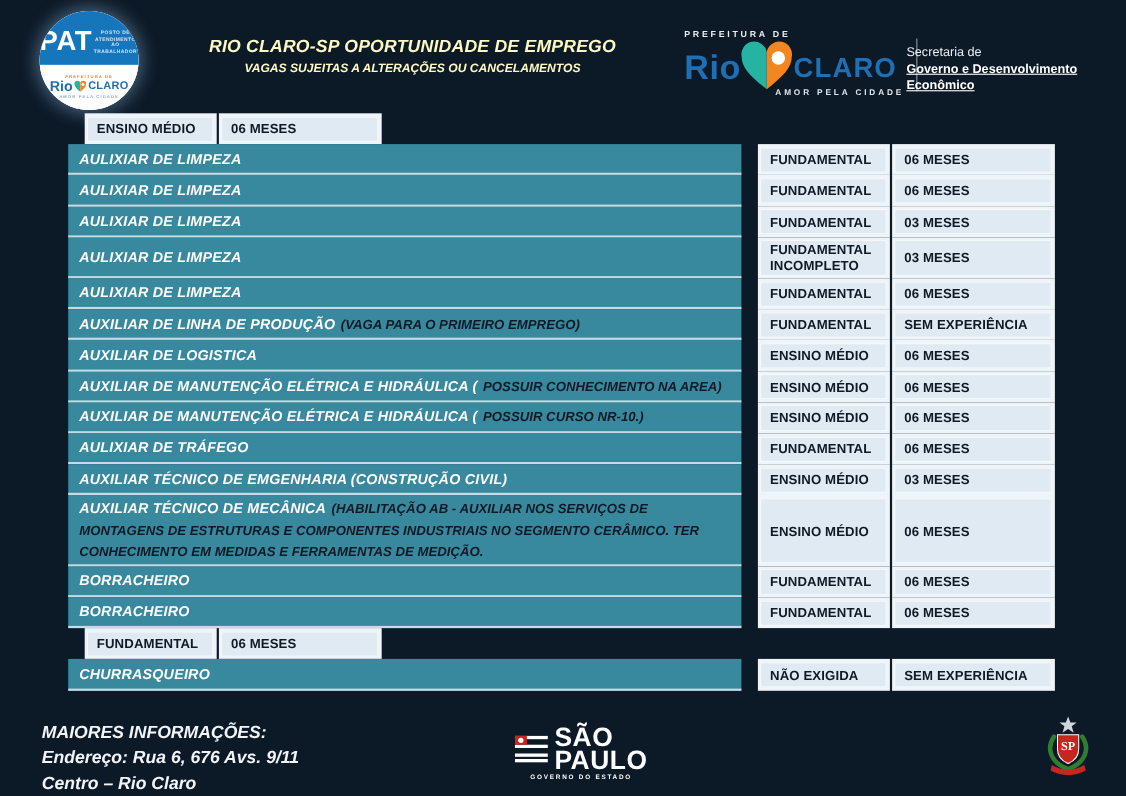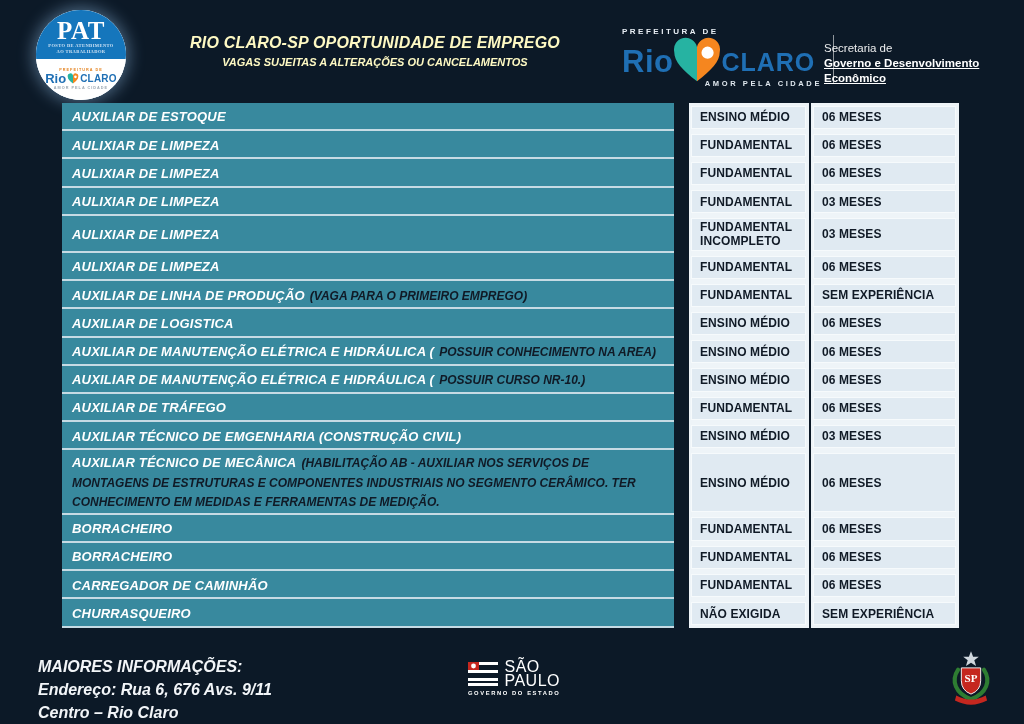--- a/index.html
+++ b/index.html
@@ -22,21 +22,21 @@
   html,body{width:1024px;height:724px;}
   body{
     position:relative;overflow:hidden;
     background:var(--background);
     font-family:"Liberation Sans", sans-serif;
     -webkit-font-smoothing:antialiased;
   }
   
   .pat-logo{position:absolute;left:36px;top:10px;width:90px;height:90px;border-radius:50%;
     overflow:hidden;box-shadow:0 0 16px 3px rgba(150,195,235,.45), inset 0 0 0 2px #d6e6f2;background:#fff;}
-  .pat-top{height:54%;background:var(--pat-blue);display:flex;flex-direction:column;align-items:center;justify-content:center;padding-top:6px;font-family:Liberation Serif, serif;}
+  .pat-top{height:54%;background:var(--pat-blue);display:flex;flex-direction:row;align-items:center;justify-content:center;padding-top:6px;}
   .pat-title{color:#fff;font-weight:700;font-size:25px;line-height:.85;letter-spacing:.5px;}
   .pat-sub{color:#cfe3f5;font-size:4.5px;font-weight:700;letter-spacing:.4px;line-height:1.25;text-align:center;margin-top:2px;}
   .pat-bottom{height:46%;background:#fff;display:flex;flex-direction:column;align-items:center;justify-content:center;}
   .pat-org-prefix{font-size:3.8px;color:#e4821e;font-weight:700;letter-spacing:1px;}
   .pat-org{display:flex;align-items:center;line-height:1;}
   .pat-org-left{color:var(--brand-blue);font-weight:700;font-size:13px;}
   .pat-org-right{color:var(--brand-blue);font-weight:700;font-size:10px;letter-spacing:.2px;}
   .pat-org-tagline{font-size:3.8px;color:#9aa7b2;font-weight:700;letter-spacing:1px;margin-top:1px;}
   .mini-pin{margin:0 1px;}
 
@@ -71,21 +71,21 @@
   .dur-cell{width:148px;margin-left:2px;}
   .cell-inner{flex:1;display:flex;align-items:center;background:var(--cell-light);
     border:1px solid var(--cell-light-border);padding:1px 8px;
     color:var(--dark-text);font-weight:700;font-size:12px;line-height:1.18;letter-spacing:.1px;}
 
   
   .footer-info{position:absolute;left:38px;top:655px;color:#f2f5f8;font-style:italic;font-weight:700;
     font-size:16px;line-height:1.45;}
   .sp-logo{position:absolute;left:468px;top:660px;display:flex;flex-direction:column;align-items:center;color:#fff;}
   .sp-top{display:flex;align-items:center;gap:4px;}
-  .sp-name{font-weight:400;font-size:16px;line-height:.88;letter-spacing:.5px;}
+  .sp-name{font-weight:700;font-size:24px;line-height:.88;letter-spacing:.5px;}
   .sp-caption{font-size:5.8px;font-weight:700;letter-spacing:1.6px;margin-top:2px;}
   .sp-seal{position:absolute;left:948px;top:651px;}
 </style>
 </head>
 <body>
 
 <div class="pat-logo">
   <div class="pat-top">
     <div class="pat-title">PAT</div>
     <div class="pat-sub">
@@ -130,25 +130,20 @@
 <div class="header-divider"></div>
 
 <div class="secretaria">
   <div class="l1">Secretaria de</div>
   <div class="l2">Governo e Desenvolvimento</div>
   <div class="l3">Econômico</div>
 </div>
 
 <div class="jobs-table">
   <div class="row">
-    <div class="cell job-cell">
-      <div class="job-text">
-        <span class="job-title">AUXILIAR DE ESTOQUE</span><span class="job-note"></span>
-      </div>
-    </div>
     <div class="cell light-cell edu-cell">
       <div class="cell-inner">ENSINO MÉDIO</div>
     </div>
     <div class="cell light-cell dur-cell">
       <div class="cell-inner">06 MESES</div>
     </div>
   </div>
 
   <div class="row">
     <div class="cell job-cell">
@@ -272,21 +267,21 @@
       <div class="cell-inner">ENSINO MÉDIO</div>
     </div>
     <div class="cell light-cell dur-cell">
       <div class="cell-inner">06 MESES</div>
     </div>
   </div>
 
   <div class="row">
     <div class="cell job-cell">
       <div class="job-text">
-        <span class="job-title">AUXILIAR DE TRÁFEGO</span><span class="job-note"></span>
+        <span class="job-title">AULIXIAR DE TRÁFEGO</span><span class="job-note"></span>
       </div>
     </div>
     <div class="cell light-cell edu-cell">
       <div class="cell-inner">FUNDAMENTAL</div>
     </div>
     <div class="cell light-cell dur-cell">
       <div class="cell-inner">06 MESES</div>
     </div>
   </div>
 
@@ -340,25 +335,20 @@
     </div>
     <div class="cell light-cell edu-cell">
       <div class="cell-inner">FUNDAMENTAL</div>
     </div>
     <div class="cell light-cell dur-cell">
       <div class="cell-inner">06 MESES</div>
     </div>
   </div>
 
   <div class="row">
-    <div class="cell job-cell">
-      <div class="job-text">
-        <span class="job-title">CARREGADOR DE CAMINHÃO</span><span class="job-note"></span>
-      </div>
-    </div>
     <div class="cell light-cell edu-cell">
       <div class="cell-inner">FUNDAMENTAL</div>
     </div>
     <div class="cell light-cell dur-cell">
       <div class="cell-inner">06 MESES</div>
     </div>
   </div>
 
   <div class="row">
     <div class="cell job-cell">

